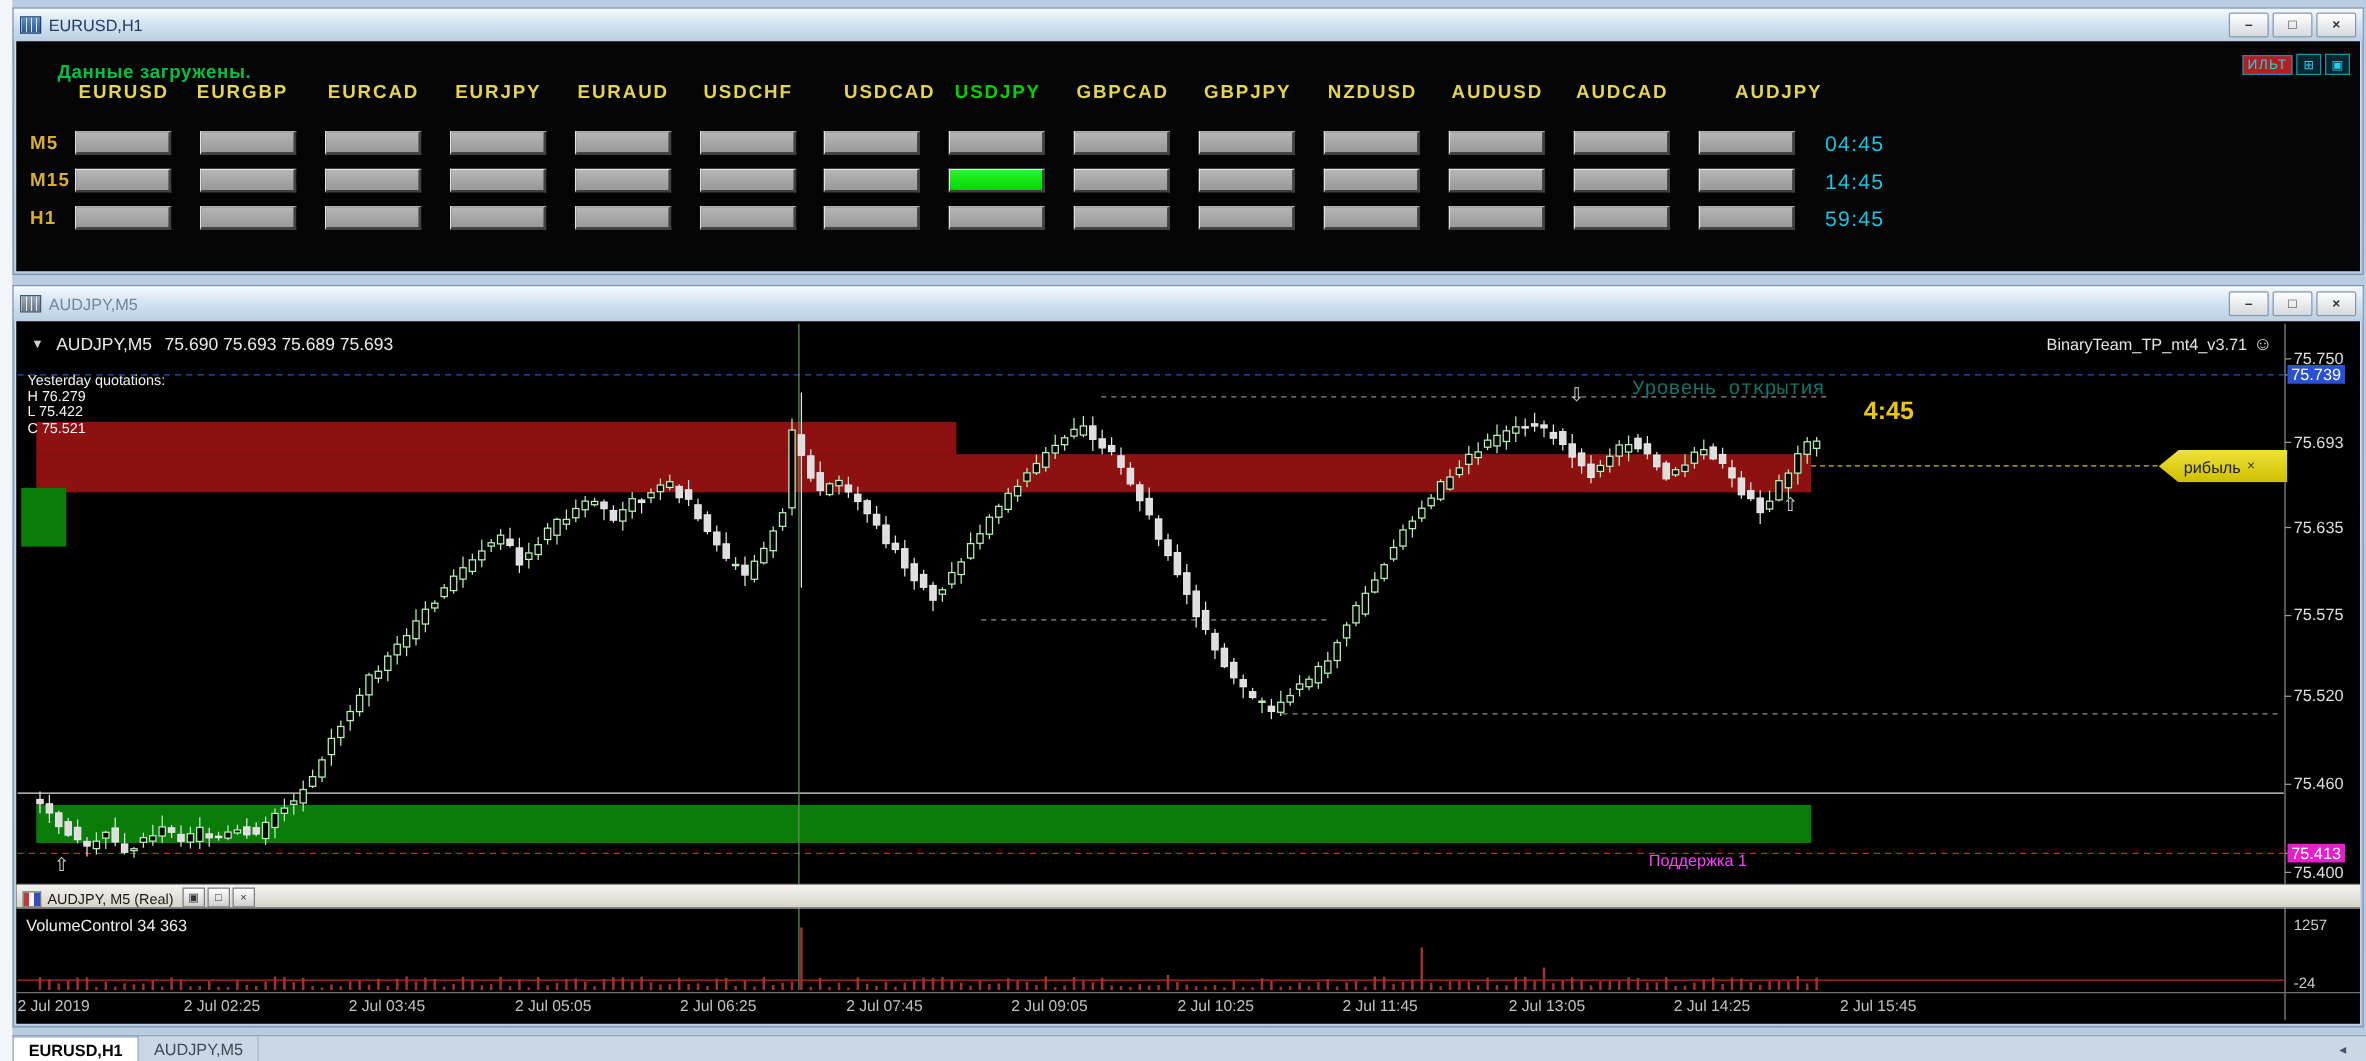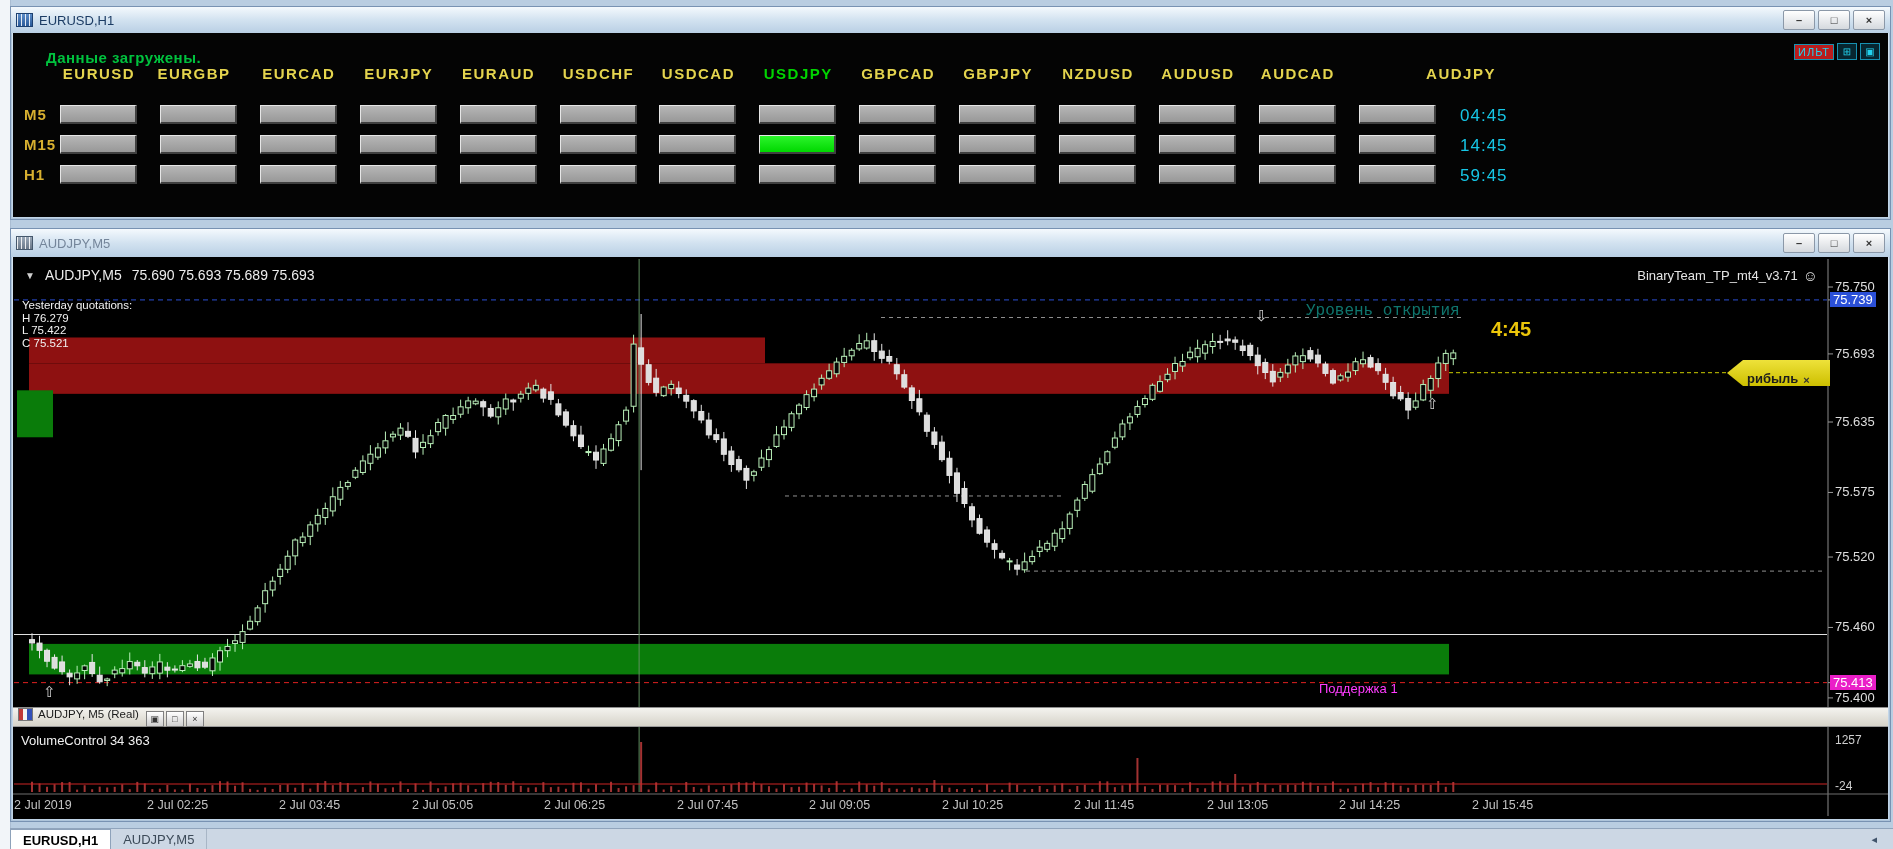--- a/index.html
+++ b/index.html
@@ -30,24 +30,24 @@
   
   #chart-content{position:absolute;left:2px;right:2px;top:28px;bottom:2px;background:#000;overflow:hidden;}
   #chart-svg{position:absolute;left:0;top:0;}
   .chart-header{position:absolute;left:12px;top:10px;color:#ececec;font-size:14px;display:flex;gap:10px;align-items:center;}
   .expander{color:#cfcfcf;font-size:10px;}
   .indicator-label{position:absolute;right:70px;top:10px;color:#e4e4e4;font-size:13px;display:flex;gap:5px;align-items:center;}
   .smiley{font-size:15px;}
   .yesterday{position:absolute;left:9px;top:42px;color:#f2f2f2;font-size:11.5px;line-height:12.5px;white-space:pre-line;}
   .level-label{position:absolute;left:1293px;top:45px;color:#0f766e;font-size:16px;font-family:Liberation Mono, monospace;}
   .chart-timer{position:absolute;left:1478px;top:61px;color:#ecc60a;font-size:20px;font-weight:bold;}
-  .profit-banner{position:absolute;left:1714px;top:103px;width:103px;height:26px;background:linear-gradient(#eee23a,#cdbf00);clip-path:polygon(0 50%,16px 0,100% 0,100% 100%,16px 100%);display:flex;align-items:flex-end;padding-left:20px;gap:5px;color:#1c1c1c;font-size:13px;font-weight:bold;box-sizing:border-box;}
+  .profit-banner{position:absolute;left:1714px;top:103px;width:103px;height:26px;background:linear-gradient(#eee23a,#cdbf00);clip-path:polygon(0 50%,16px 0,100% 0,100% 100%,16px 100%);display:flex;align-items:center;padding-left:20px;gap:5px;color:#1c1c1c;font-size:13px;font-weight:normal;box-sizing:border-box;}
   .banner-close{font-size:11px;color:#333;}
   .support-label{position:absolute;left:1306px;top:424px;color:#ff3cff;font-size:13px;}
-  .subwindow-bar{position:absolute;left:0;top:450px;width:100%;height:20px;background:linear-gradient(#f4f3ef,#d6d3c9);border-top:1px solid #8e8e8e;border-bottom:1px solid #9a9a9a;display:flex;align-items:flex-start;gap:5px;padding:0 5px;box-sizing:border-box;}
+  .subwindow-bar{position:absolute;left:0;top:450px;width:100%;height:20px;background:linear-gradient(#f4f3ef,#d6d3c9);border-top:1px solid #8e8e8e;border-bottom:1px solid #9a9a9a;display:flex;align-items:flex-end;gap:5px;padding:0 5px;box-sizing:border-box;}
   .sw-icon{width:13px;height:11px;border:1px solid #777;background:linear-gradient(90deg,#c03838 0 4px,#f4f4f4 4px 8px,#3350b8 8px);}
   .sw-title{font-size:11.5px;color:#1a1a1a;}
   .sw-btn{width:16px;height:14px;background:linear-gradient(#fff,#cfcfcf);border:1px solid #7f7f7f;color:#333;font-size:9px;display:inline-flex;align-items:center;justify-content:center;margin-left:2px;}
   .volume-label{position:absolute;left:8px;top:476px;color:#f0f0f0;font-size:13px;}
   .vol-scale-top{position:absolute;left:1822px;top:476px;color:#cfcfcf;font-size:12px;}
   .vol-scale-bottom{position:absolute;left:1822px;top:522px;color:#cfcfcf;font-size:12px;}
   .price-label{position:absolute;left:1822px;color:#dedede;font-size:13px;}
   .price-label.blue{left:1817px;background:#2b50d8;color:#fff;padding:0 3px;}
   .price-label.magenta{left:1817px;background:#ea1ec8;color:#fff;padding:0 3px;}
   .time-label{position:absolute;top:541px;color:#c2c2c2;font-size:12.5px;}
@@ -81,28 +81,28 @@
         <span class="corner-text">ИЛЬТ</span>
       <span class="corner-box">⊞</span>
           <span class="corner-box">▣</span>
         </div>
     <div class="pair-label" style="left: 36px;">EURUSD</div>
         <div class="pair-label" style="left: 131px;">EURGBP</div>
         <div class="pair-label" style="left: 235.8px;">EURCAD</div>
         <div class="pair-label" style="left: 335.7px;">EURJPY</div>
         <div class="pair-label" style="left: 435.6px;">EURAUD</div>
         <div class="pair-label" style="left: 535.5px;">USDCHF</div>
-        <div class="pair-label" style="left: 635.4px;">USDCAD</div>
+        <div class="pair-label" style="left: 635.4px; text-align: right;">USDCAD</div>
         <div class="pair-label green" style="left: 735.3px;">USDJPY</div>
         <div class="pair-label" style="left: 835.2px;">GBPCAD</div>
         <div class="pair-label" style="left: 935.1px;">GBPJPY</div>
         <div class="pair-label" style="left: 1035px;">NZDUSD</div>
         <div class="pair-label" style="left: 1134.9px;">AUDUSD</div>
         <div class="pair-label" style="left: 1234.8px;">AUDCAD</div>
-        <div class="pair-label" style="left: 1398px; text-align: center;">AUDJPY</div>
+        <div class="pair-label" style="left: 1360px; text-align: center;">AUDJPY</div>
         <div class="row-label" style="top: 73px;">M5</div>
         <div class="cell-btn" style="left: 47px; top: 72px;"></div>
         <div class="cell-btn" style="left: 146.9px; top: 72px;"></div>
         <div class="cell-btn" style="left: 246.8px; top: 72px;"></div>
         <div class="cell-btn" style="left: 346.7px; top: 72px;"></div>
         <div class="cell-btn" style="left: 446.6px; top: 72px;"></div>
         <div class="cell-btn" style="left: 546.5px; top: 72px;"></div>
         <div class="cell-btn" style="left: 646.4px; top: 72px;"></div>
         <div class="cell-btn" style="left: 746.3px; top: 72px;"></div>
         <div class="cell-btn" style="left: 846.2px; top: 72px;"></div>

